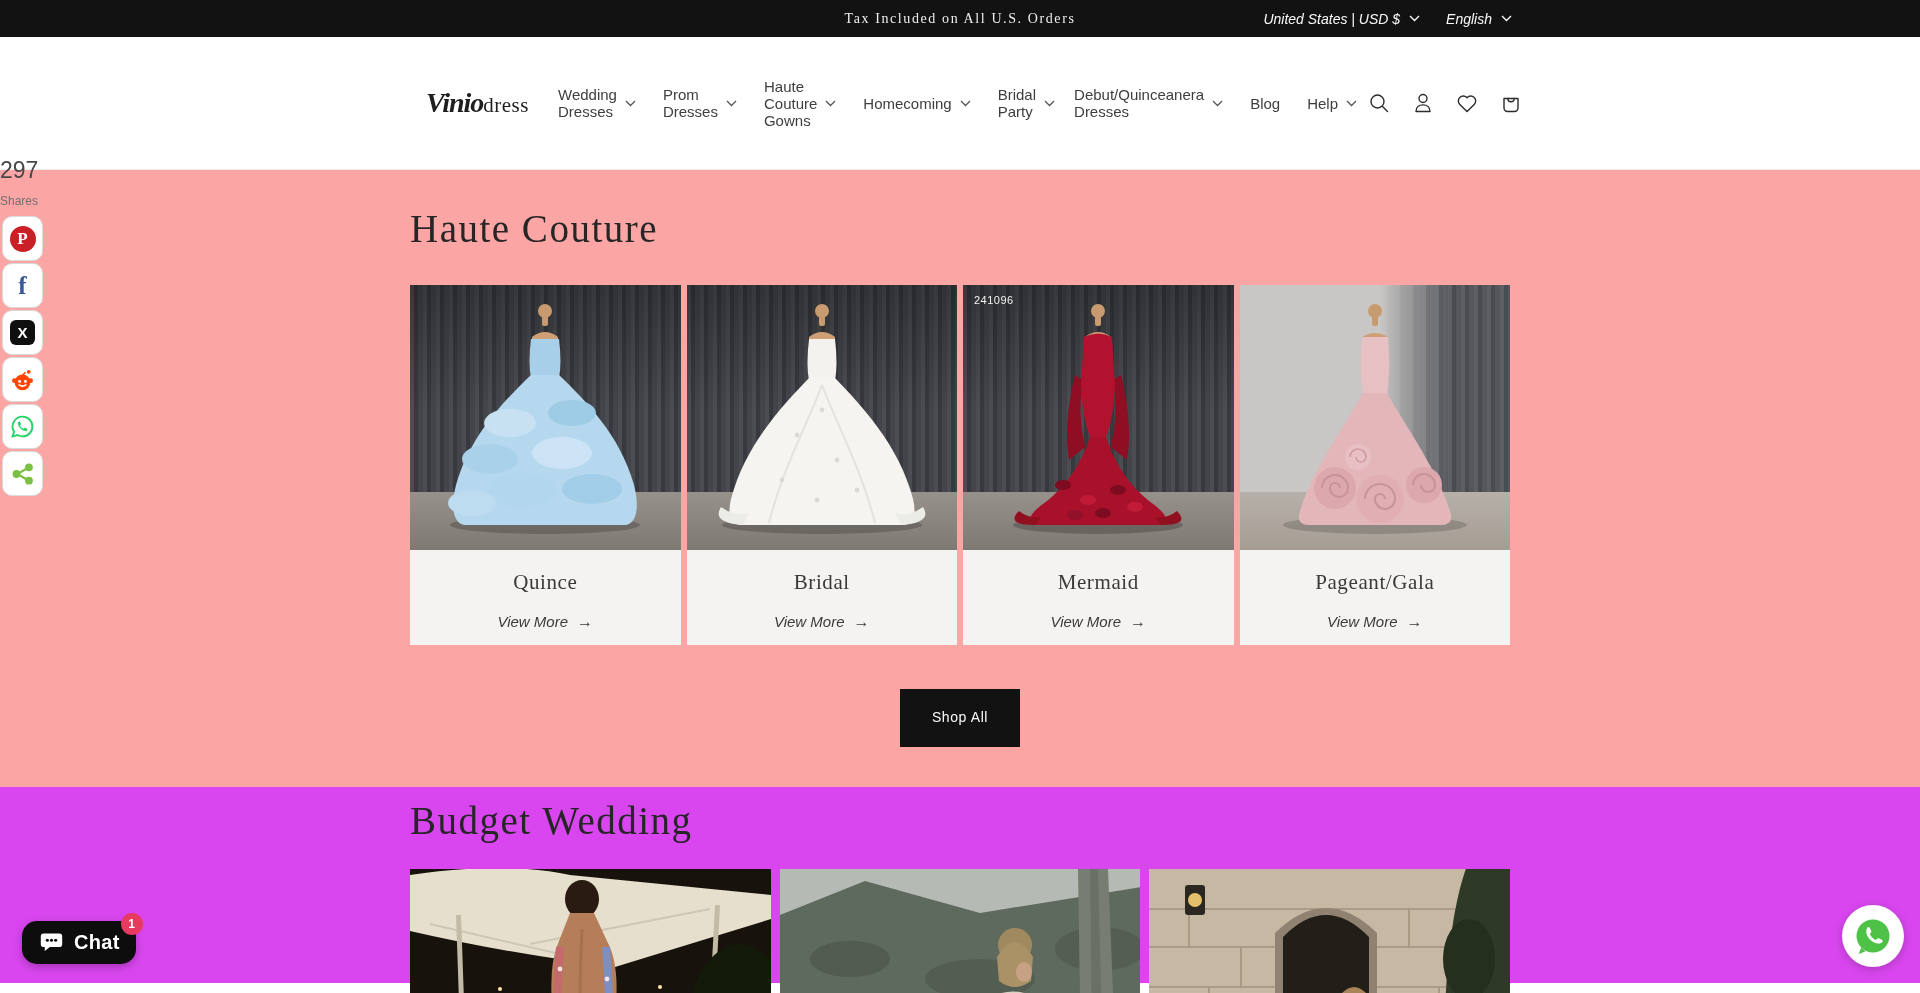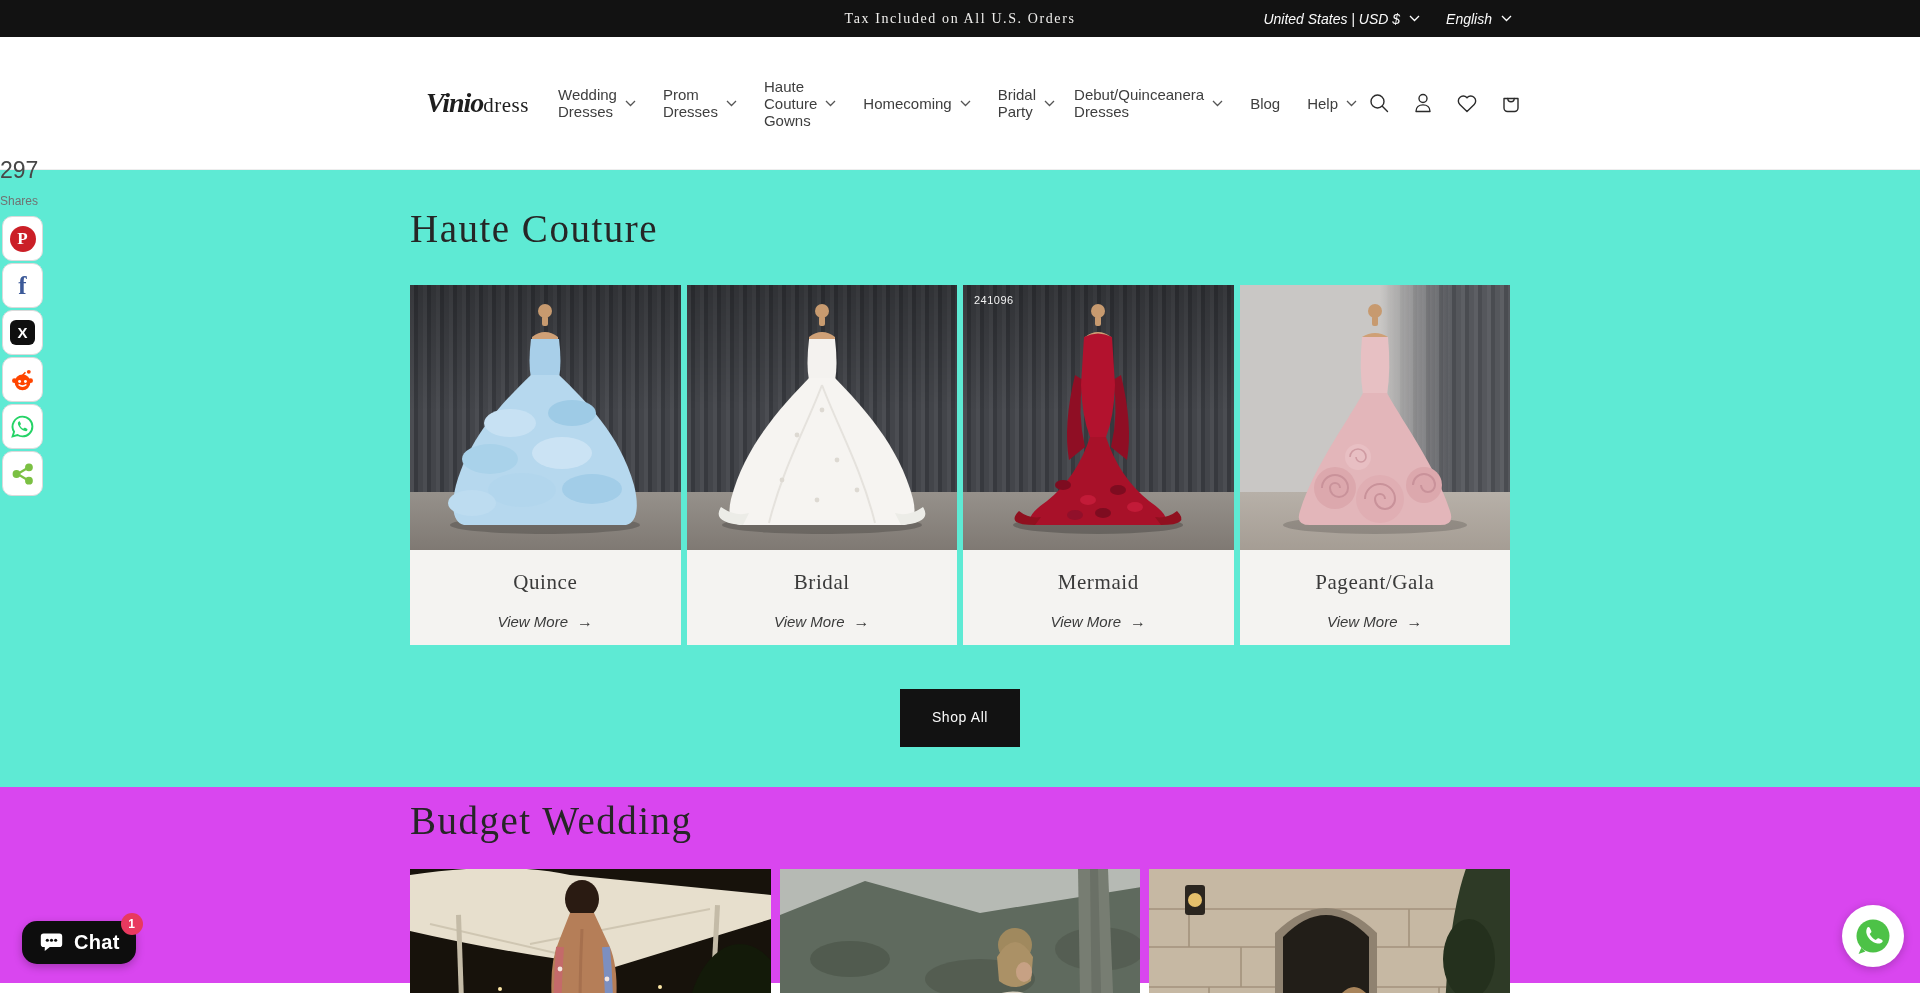--- a/index.html
+++ b/index.html
@@ -48,21 +48,21 @@
     align-items:center; justify-content:center; cursor:pointer; }
   .pin-circle { width:26px; height:26px; border-radius:50%; background:#cb1f27;
     color:#fff; font-weight:bold; font-size:17px; font-family:"Liberation Serif",serif;
     display:flex; align-items:center; justify-content:center; }
   .fb-f { color:#3b5998; font-size:25px; font-weight:bold; font-family:"Liberation Serif",serif; }
   .x-square { width:25px; height:25px; border-radius:6px; background:#0f0f0f; color:#fff;
     font-weight:bold; font-size:15px; display:flex; align-items:center; justify-content:center; }
 
   
   .container { width:1100px; margin:0 auto; }
-  .section-hc { padding-top:36px; padding-bottom:40px; background:#5eead4; }
+  .section-hc { padding-top:36px; padding-bottom:40px; background:#fca5a5; }
   h2.section-title { font-family:"Liberation Serif", serif; font-weight:400;
     font-size:39px; color:#262626; letter-spacing:1.5px; line-height:1.2; }
   .section-hc h2 { margin-bottom:32px; }
 
   .cards { display:grid; grid-template-columns:repeat(4,1fr); gap:6px; }
   .card { background:#f4f3f1; }
   .card-photo { position:relative; height:265px; overflow:hidden; cursor:pointer;
     background:
       linear-gradient(rgba(0,0,0,.28), rgba(0,0,0,0) 48%),
       repeating-linear-gradient(90deg,#4b4d52 0 4px,#37393e 4px 8px,#43454a 8px 13px); }

